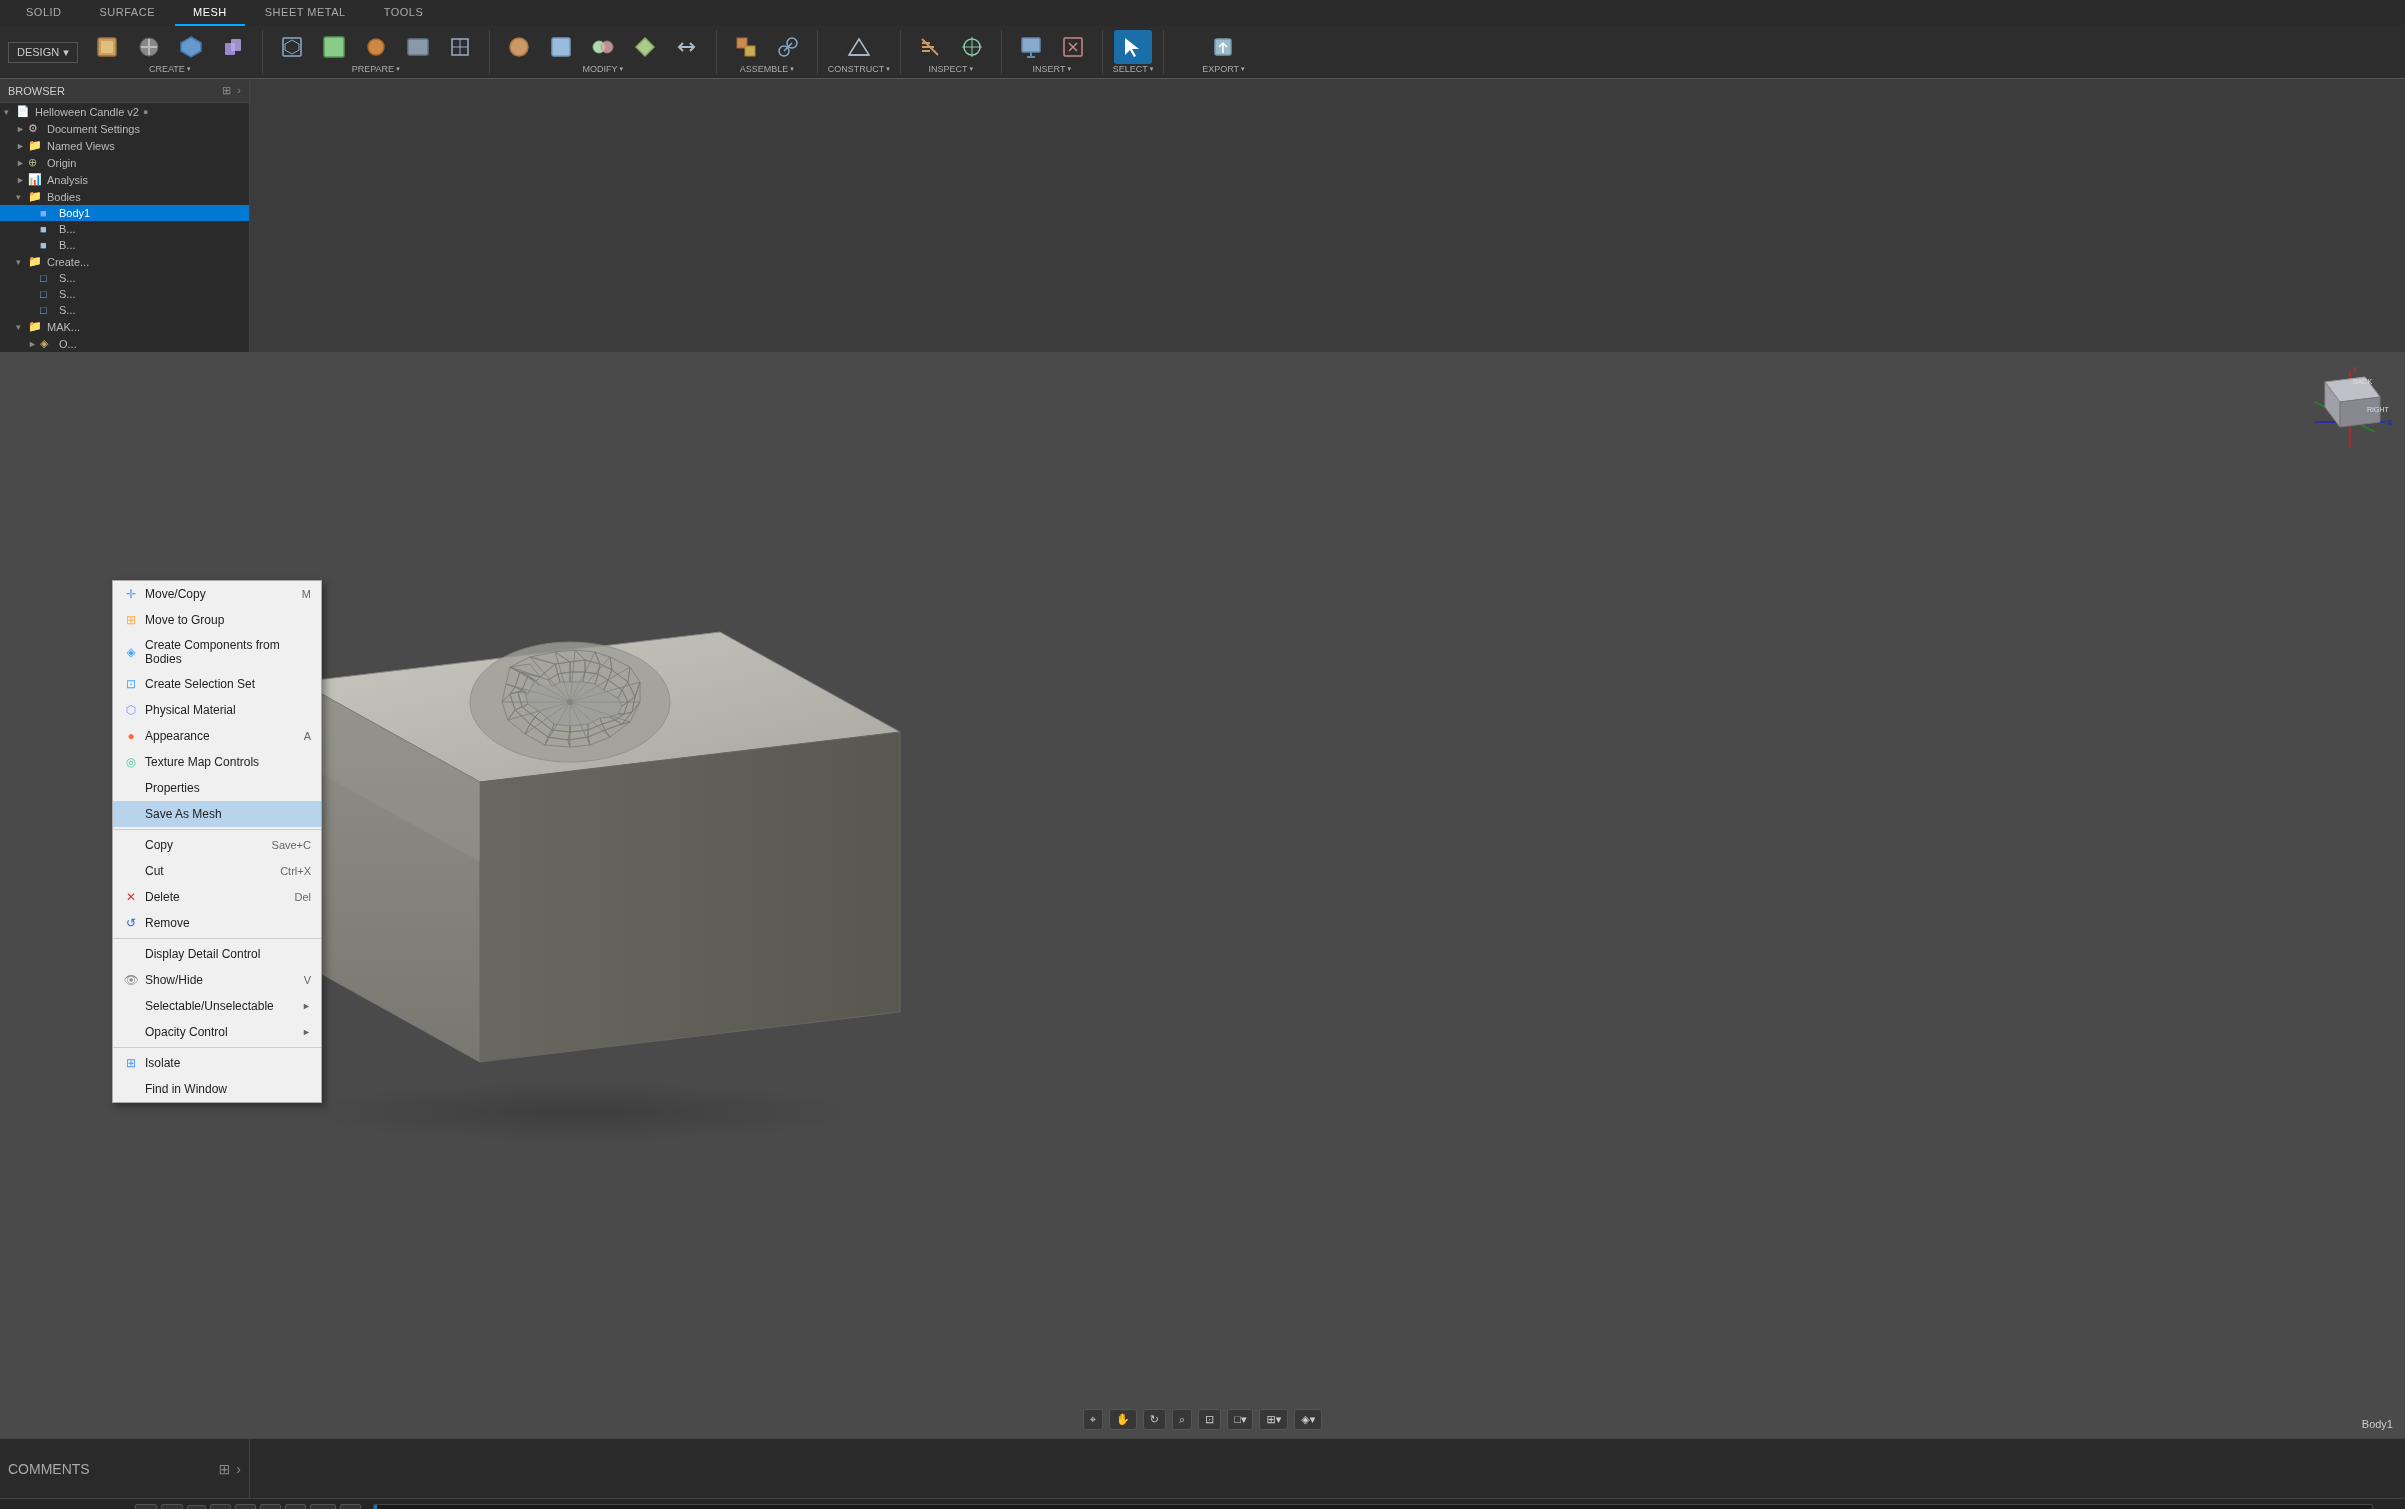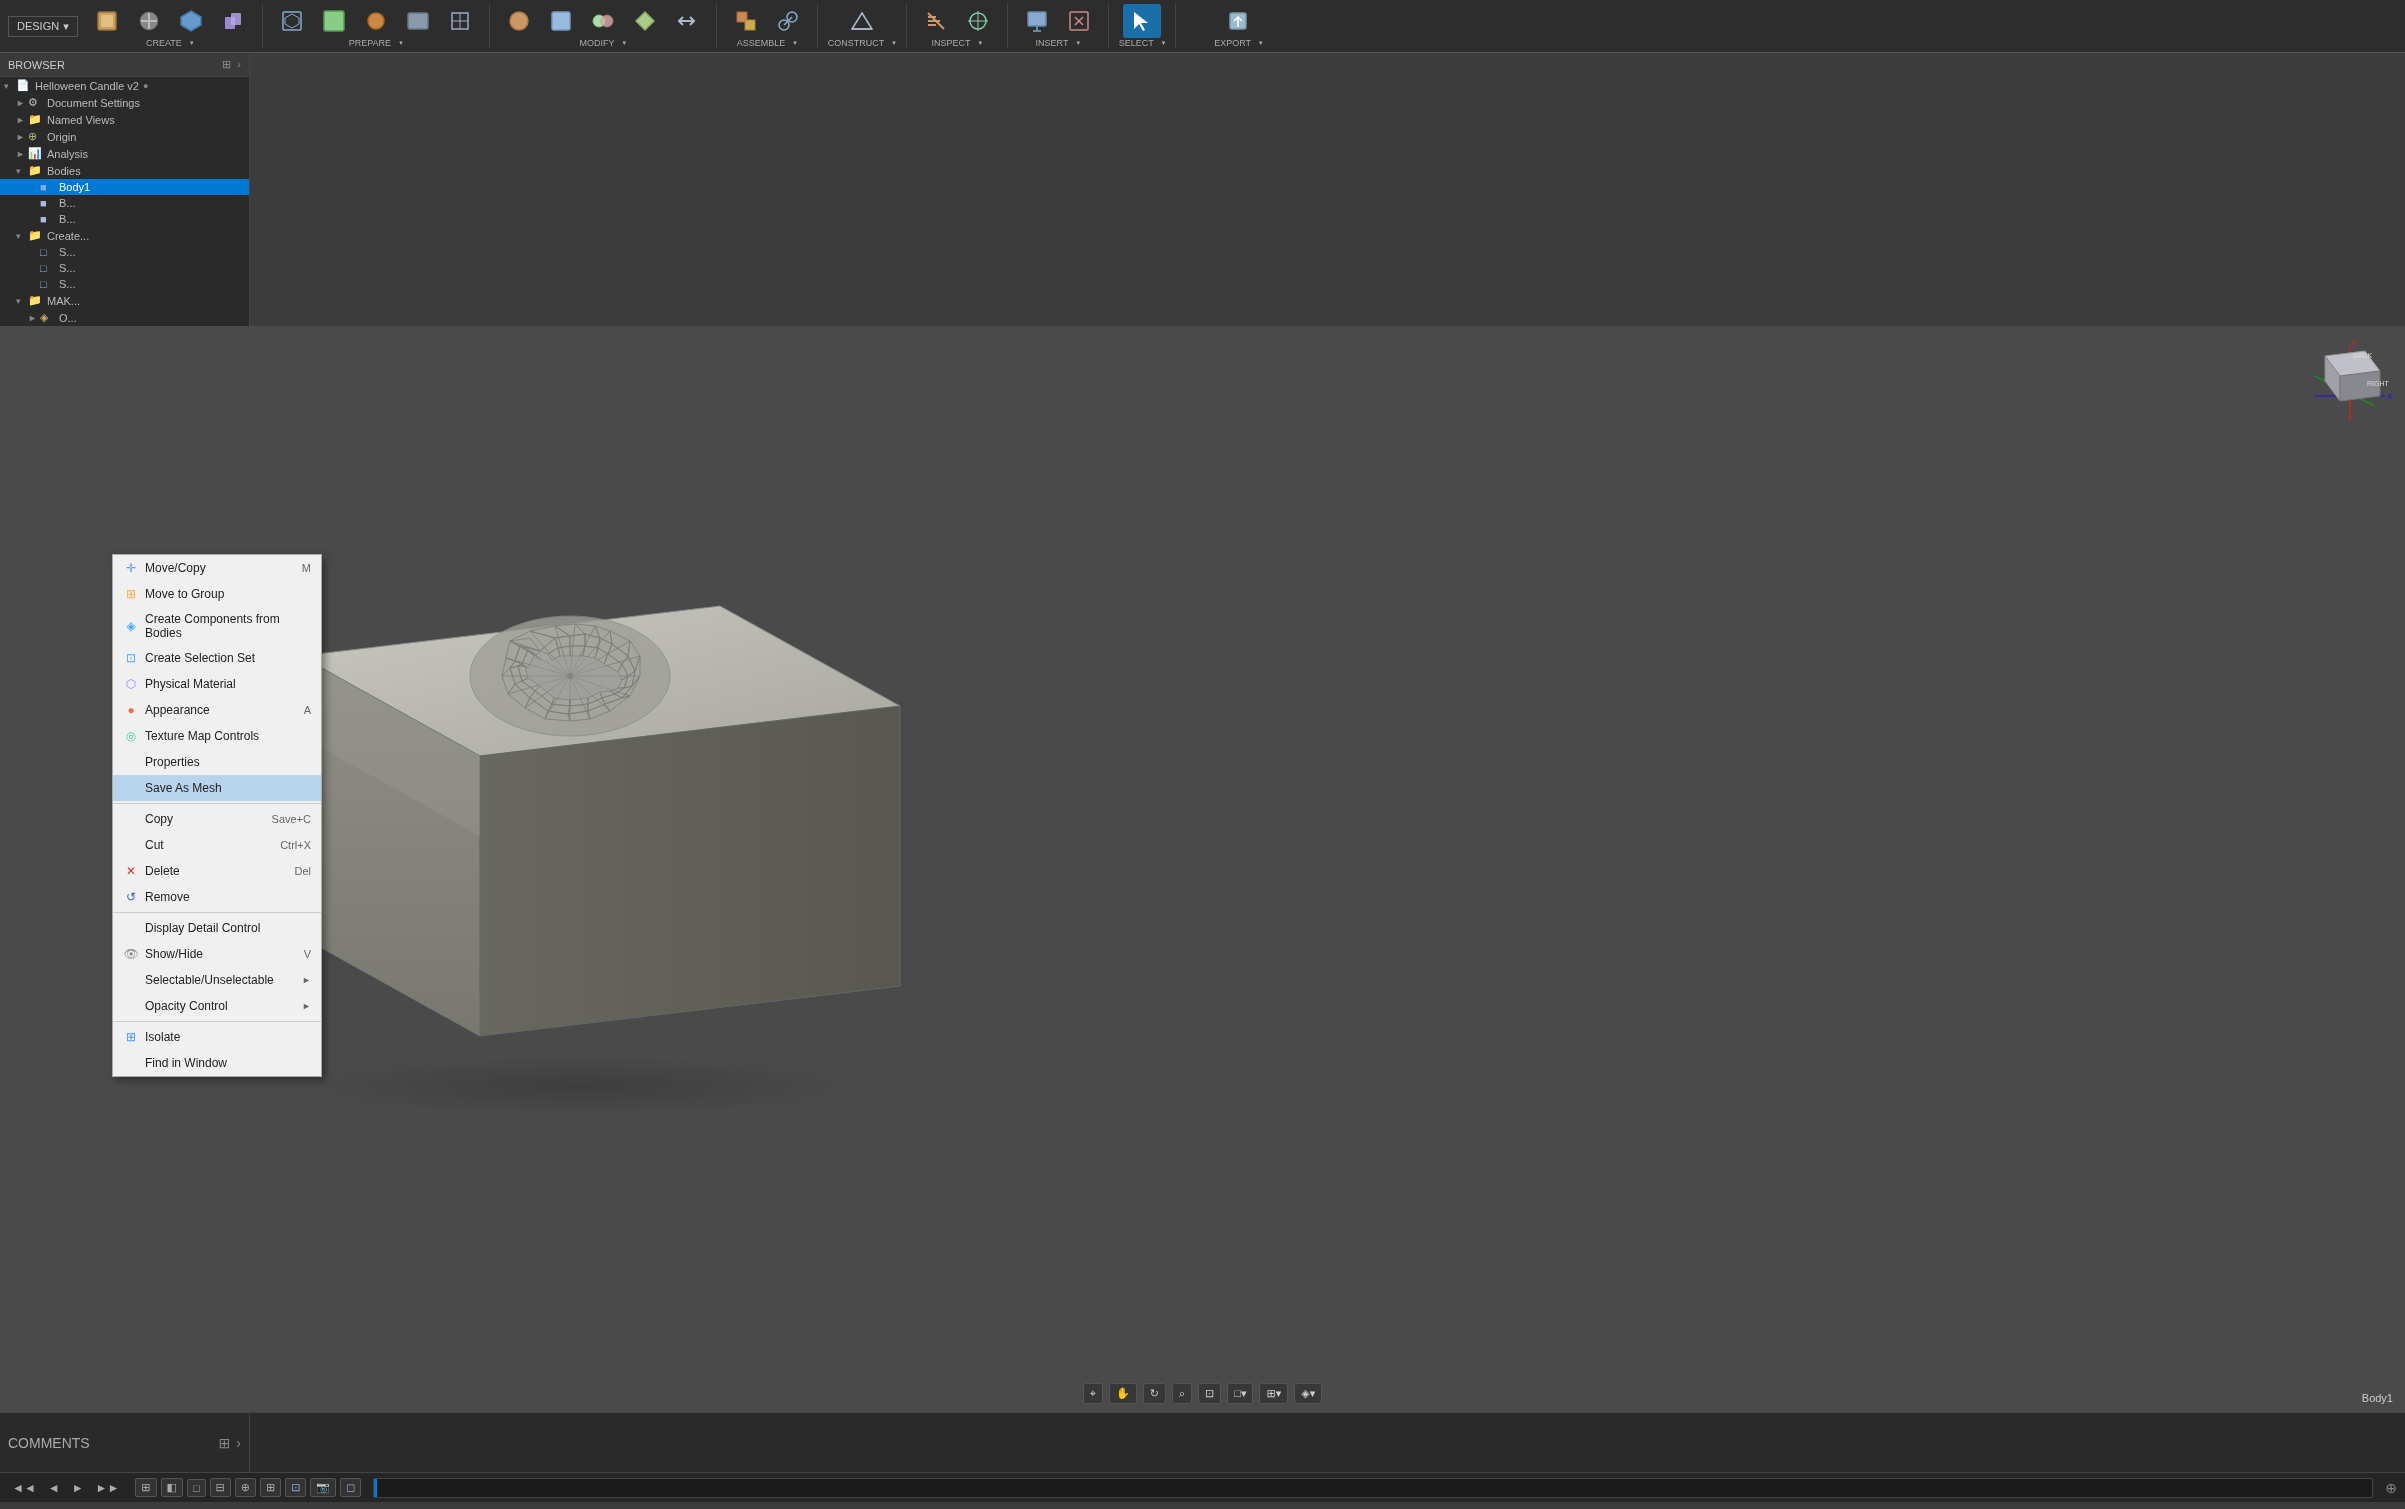--- a/index.html
+++ b/index.html
@@ -83,21 +83,21 @@
       align-items: center;
       justify-content: center;
       font-size: 18px;
     }
 
     .toolbar-label {
       font-size: 9px;
       color: #aaa;
       display: flex;
       align-items: center;
-      gap: 8px;
+      gap: 2px;
       cursor: pointer;
     }
 
     .toolbar-label .arrow { font-size: 7px; }
 
     
     #main-layout {
       display: flex;
       height: calc(100% - 80px - 40px - 30px);
       flex-direction: column;
@@ -315,20 +315,27 @@
     .icon-mesh { color: #888; }
     .icon-red { color: #dd3333; }
     .icon-blue { color: #3366cc; }
     .icon-show-hide { color: #888; }
     .icon-isolate { color: #4499ff; }
   </style>
 </head>
 <body>
 
 <div id="top-bar">
+  <div id="tab-row">
+    <div class="tab-item">SOLID</div>
+    <div class="tab-item">SURFACE</div>
+    <div class="tab-item active">MESH</div>
+    <div class="tab-item">SHEET METAL</div>
+    <div class="tab-item">TOOLS</div>
+  </div>
 
   <div id="toolbar-row">
 
     <div id="design-dropdown">
       <span>DESIGN</span>
       <span>▾</span>
     </div>
 
     <div class="toolbar-group">
       <div class="toolbar-icons">

